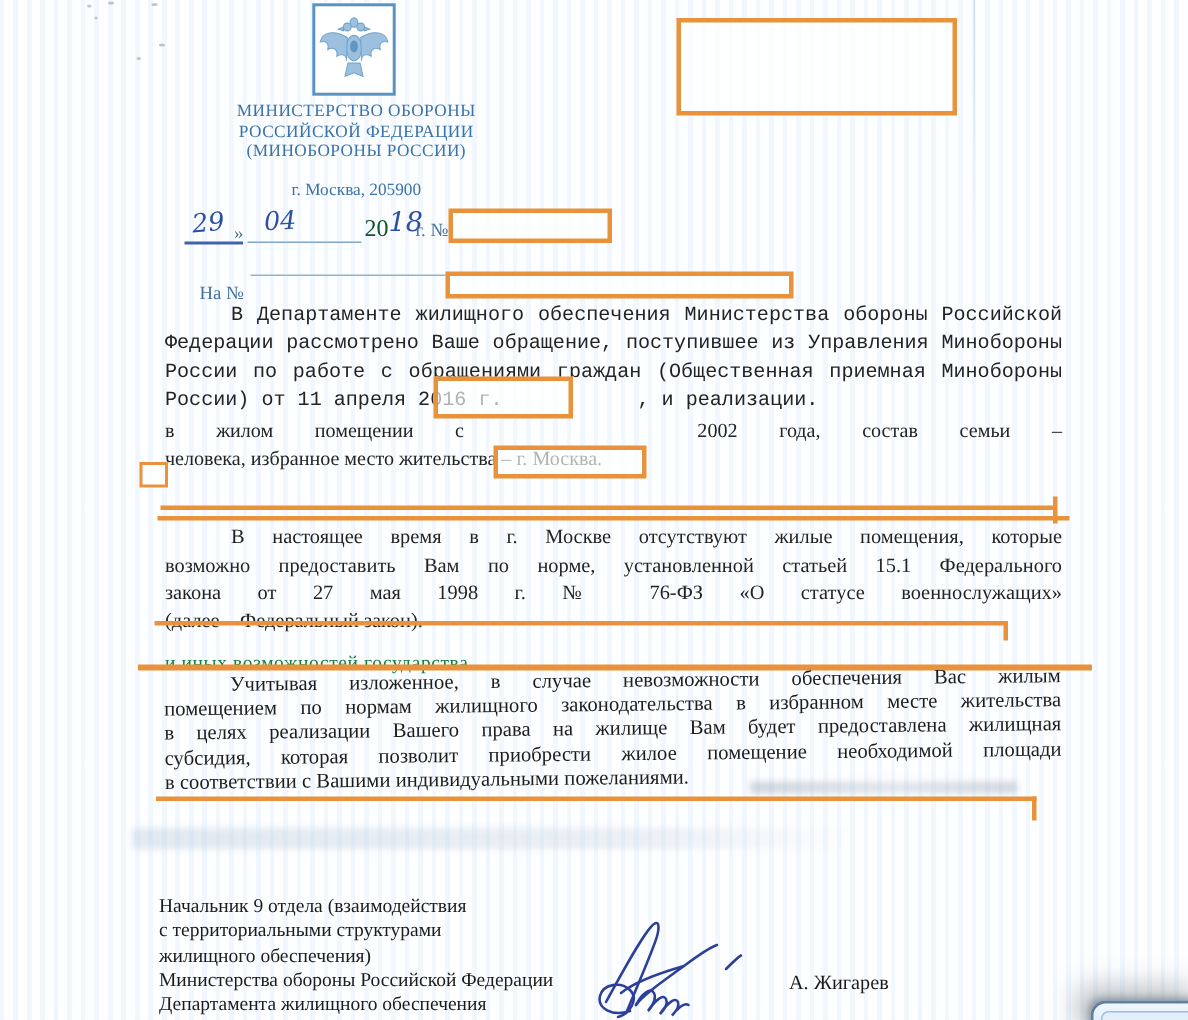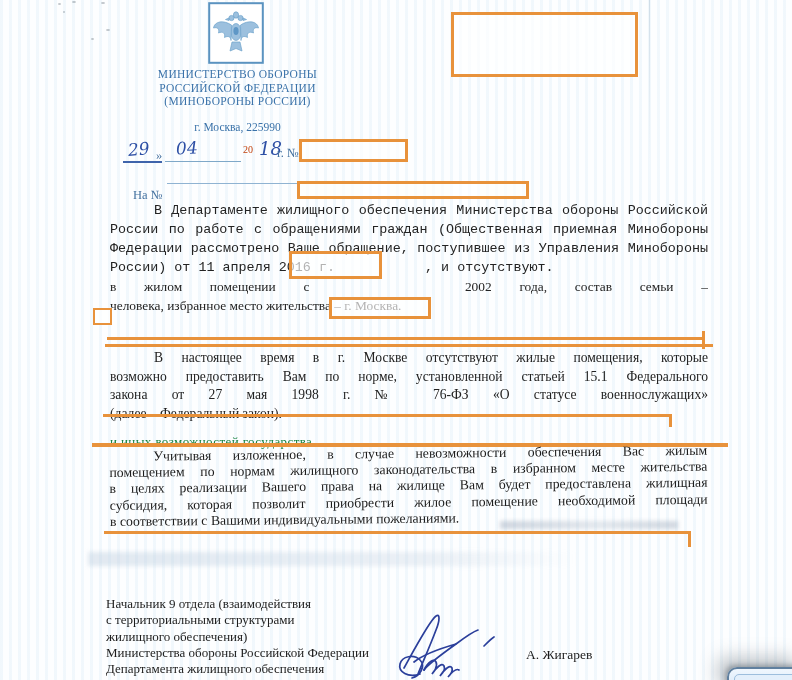--- a/index.html
+++ b/index.html
@@ -91,43 +91,43 @@
       <path d="M24 40 L32 40 L34 49 L28 46.5 L22 49 Z"></path>
       <ellipse cx="28" cy="29" rx="2.6" ry="4" fill="#5f97c6" stroke="none"></ellipse>
     </g>
   </svg>
 
   <div class="org">
     <div>МИНИСТЕРСТВО ОБОРОНЫ</div>
     <div>РОССИЙСКОЙ ФЕДЕРАЦИИ</div>
     <div>(МИНОБОРОНЫ РОССИИ)</div>
   </div>
-  <div class="addr">г. Москва, 225990</div>
+  <div class="addr">г. Москва, 205900</div>
 
   <div class="redact" style="left:451px;top:12px;width:187px;height:65px;"></div>
 
   <div class="hw" style="left:128px;top:139px;transform:rotate(-5deg);">29</div>
   <div class="printed" style="left:156px;top:148px;">»</div>
   <div class="inkline" style="left:123px;top:161px;width:39px;"></div>
   <div class="hw" style="left:176px;top:138px;transform:rotate(-3deg);">04</div>
   <div class="formline" style="left:165px;top:161px;width:76px;background:#7fa8c8;height:1.3px;"></div>
-  <div class="printed" style="left:243px;top:144px;font-size:10px;color:#c2410c;">20</div>
+  <div class="printed" style="left:243px;top:144px;font-size:16px;color:#14532d;">20</div>
   <div class="hw" style="left:259px;top:138px;font-size:18px;">18</div>
   <div class="printed" style="left:277px;top:146px;">г. №</div>
   <div class="redact" style="left:299px;top:139px;width:109px;height:23px;"></div>
 
   <div class="printed" style="left:133px;top:188px;">На №</div>
   <div class="formline" style="left:167px;top:183px;width:183px;"></div>
   <div class="redact" style="left:297px;top:181px;width:232px;height:18px;"></div>
 
   <div class="col" style="top:203px;font-family:Liberation Mono, monospace;">
     <div class="line jl ind">В Департаменте жилищного обеспечения Министерства обороны Российской</div>
+    <div class="line jl">Федерации рассмотрено Ваше обращение, поступившее из Управления Минобороны</div>
     <div class="line jl">России по работе с обращениями граждан (Общественная приемная Минобороны</div>
-    <div class="line jl">Федерации рассмотрено Ваше обращение, поступившее из Управления Минобороны</div>
-    <div class="line"><span>России) от 11 апреля 2016 г.</span><span class="gap" style="width:90px;"></span><span>, и отсутствуют.</span></div>
+    <div class="line"><span>России) от 11 апреля 2016 г.</span><span class="gap" style="width:90px;"></span><span>, и реализации.</span></div>
   </div>
   <div class="redact" style="left:289px;top:251px;width:93px;height:28px;"></div>
 
   <div class="col" style="top:279px;">
     <div class="line jl"><span>в жилом помещении с</span> <span class="gap" style="width:100px;"></span> <span>2002 года, состав семьи –</span></div>
     <div class="line">человека, избранное место жительства – г. Москва.</div>
   </div>
   <div class="redact" style="left:329px;top:297px;width:102px;height:22px;"></div>
   <div class="redact" style="left:93px;top:308px;width:19px;height:17px;border-width:2.5px;"></div>
 

